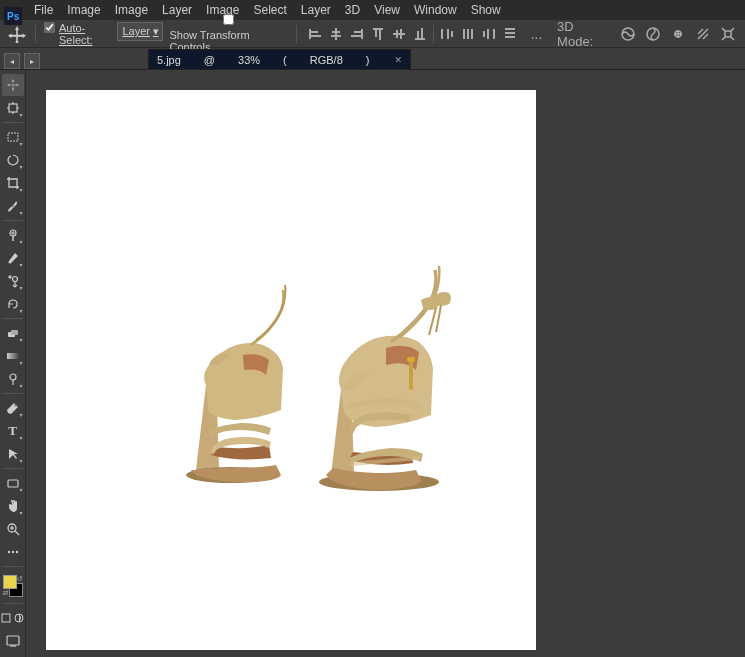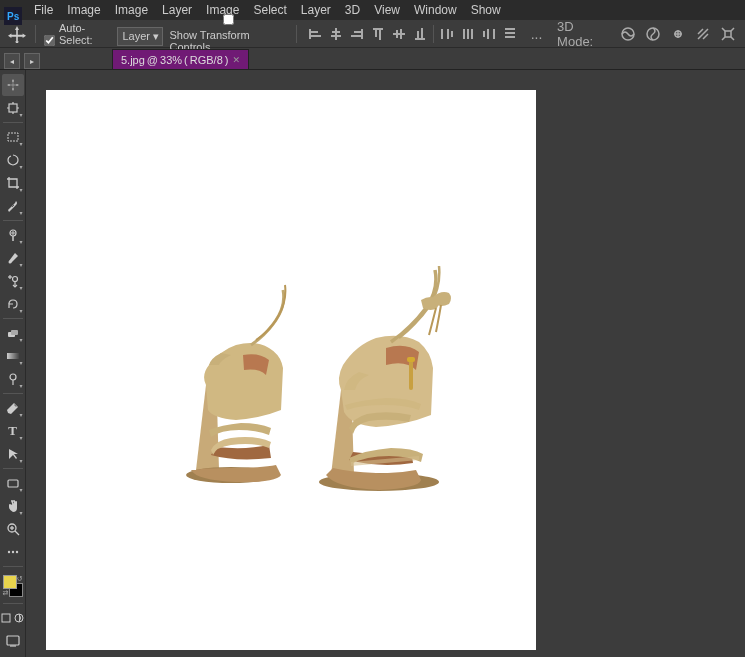--- a/index.html
+++ b/index.html
@@ -61,22 +61,23 @@
       font-size: 13px;
     }
     .options-divider {
       width: 1px;
       height: 18px;
       background: #555;
       margin: 0 2px;
     }
     .auto-select-group {
       display: flex;
-      align-items: flex-end;
+      align-items: flex-start;
       gap: 4px;
+      text-decoration: underline;
     }
     .auto-select-group input[type="checkbox"] {
       width: 11px;
       height: 11px;
       accent-color: #666;
     }
     .dropdown-btn {
       background: #4a4a4a;
       border: 1px solid #666;
       color: #ccc;
@@ -150,31 +151,32 @@
     #tab-bar {
       height: 22px;
       background: #3c3c3c;
       border-bottom: 1px solid #222;
       display: flex;
       align-items: flex-end;
       padding-left: 68px;
     }
     .tab {
       height: 20px;
-      background: #701a75;
+      background: #0f172a;
       border: 1px solid #222;
       border-bottom: none;
       padding: 0 8px;
       display: flex;
       align-items: center;
-      gap: 2px;
+      gap: 23px;
       font-size: 11px;
       color: #ddd;
       cursor: pointer;
       position: relative;
+      margin-left: 36px;
     }
     .tab .close-tab {
       font-size: 9px;
       color: #999;
       cursor: pointer;
       margin-left: 2px;
     }
 
     
     #main-layout {

